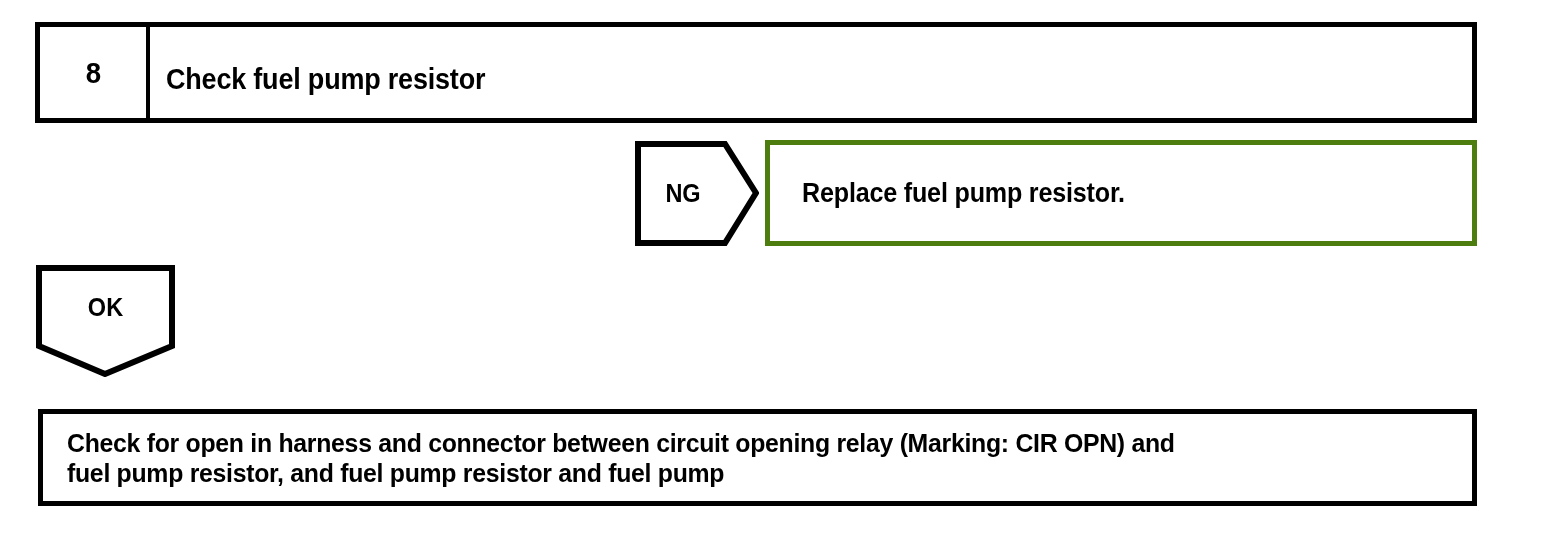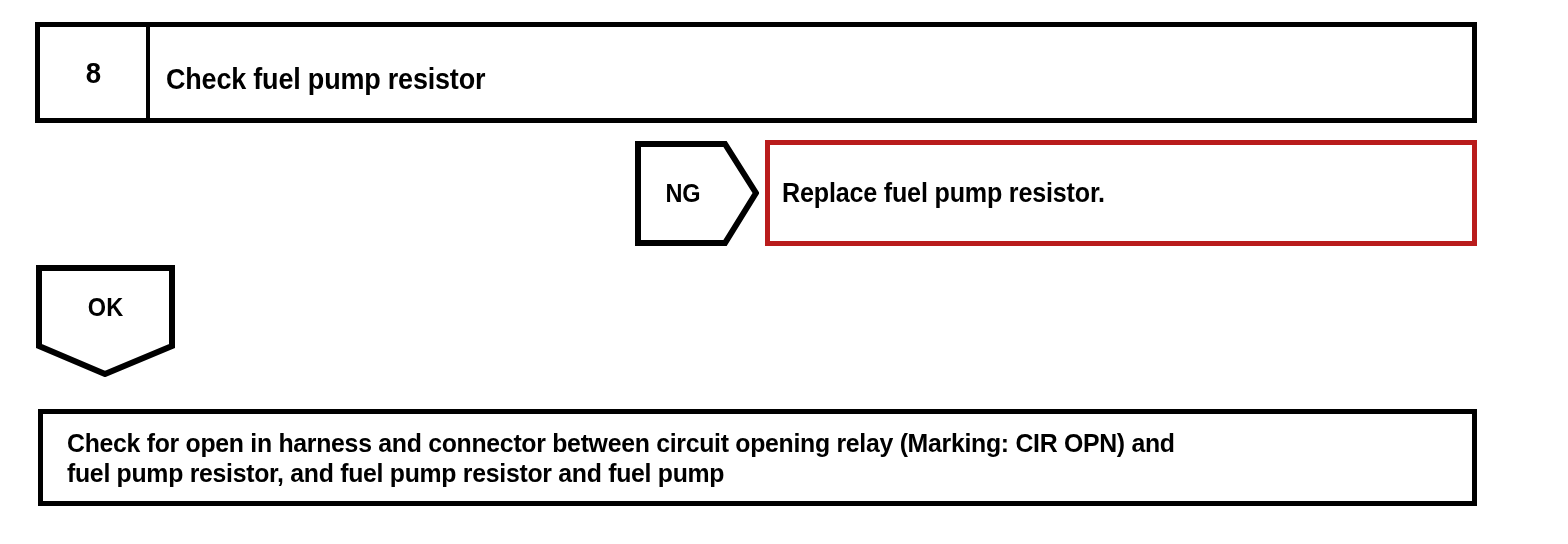--- a/index.html
+++ b/index.html
@@ -97,26 +97,26 @@
     letter-spacing: 0px;
   }
 
   
   .replace-box {
     position: absolute;
     left: 765px;
     top: 140px;
     width: 712px;
     height: 106px;
-    border: 5px solid #b91c1c;
+    border: 5px solid #4d7c0f;
     box-sizing: border-box;
     background: #fff;
     display: flex;
     align-items: center;
-    padding-left: 12px;
+    padding-left: 32px;
   }
   .replace-text {
     font-size: 27px;
     font-weight: bold;
     letter-spacing: -0.2px;
     transform: scaleX(0.93);
     transform-origin: left center;
     white-space: nowrap;
   }
 

